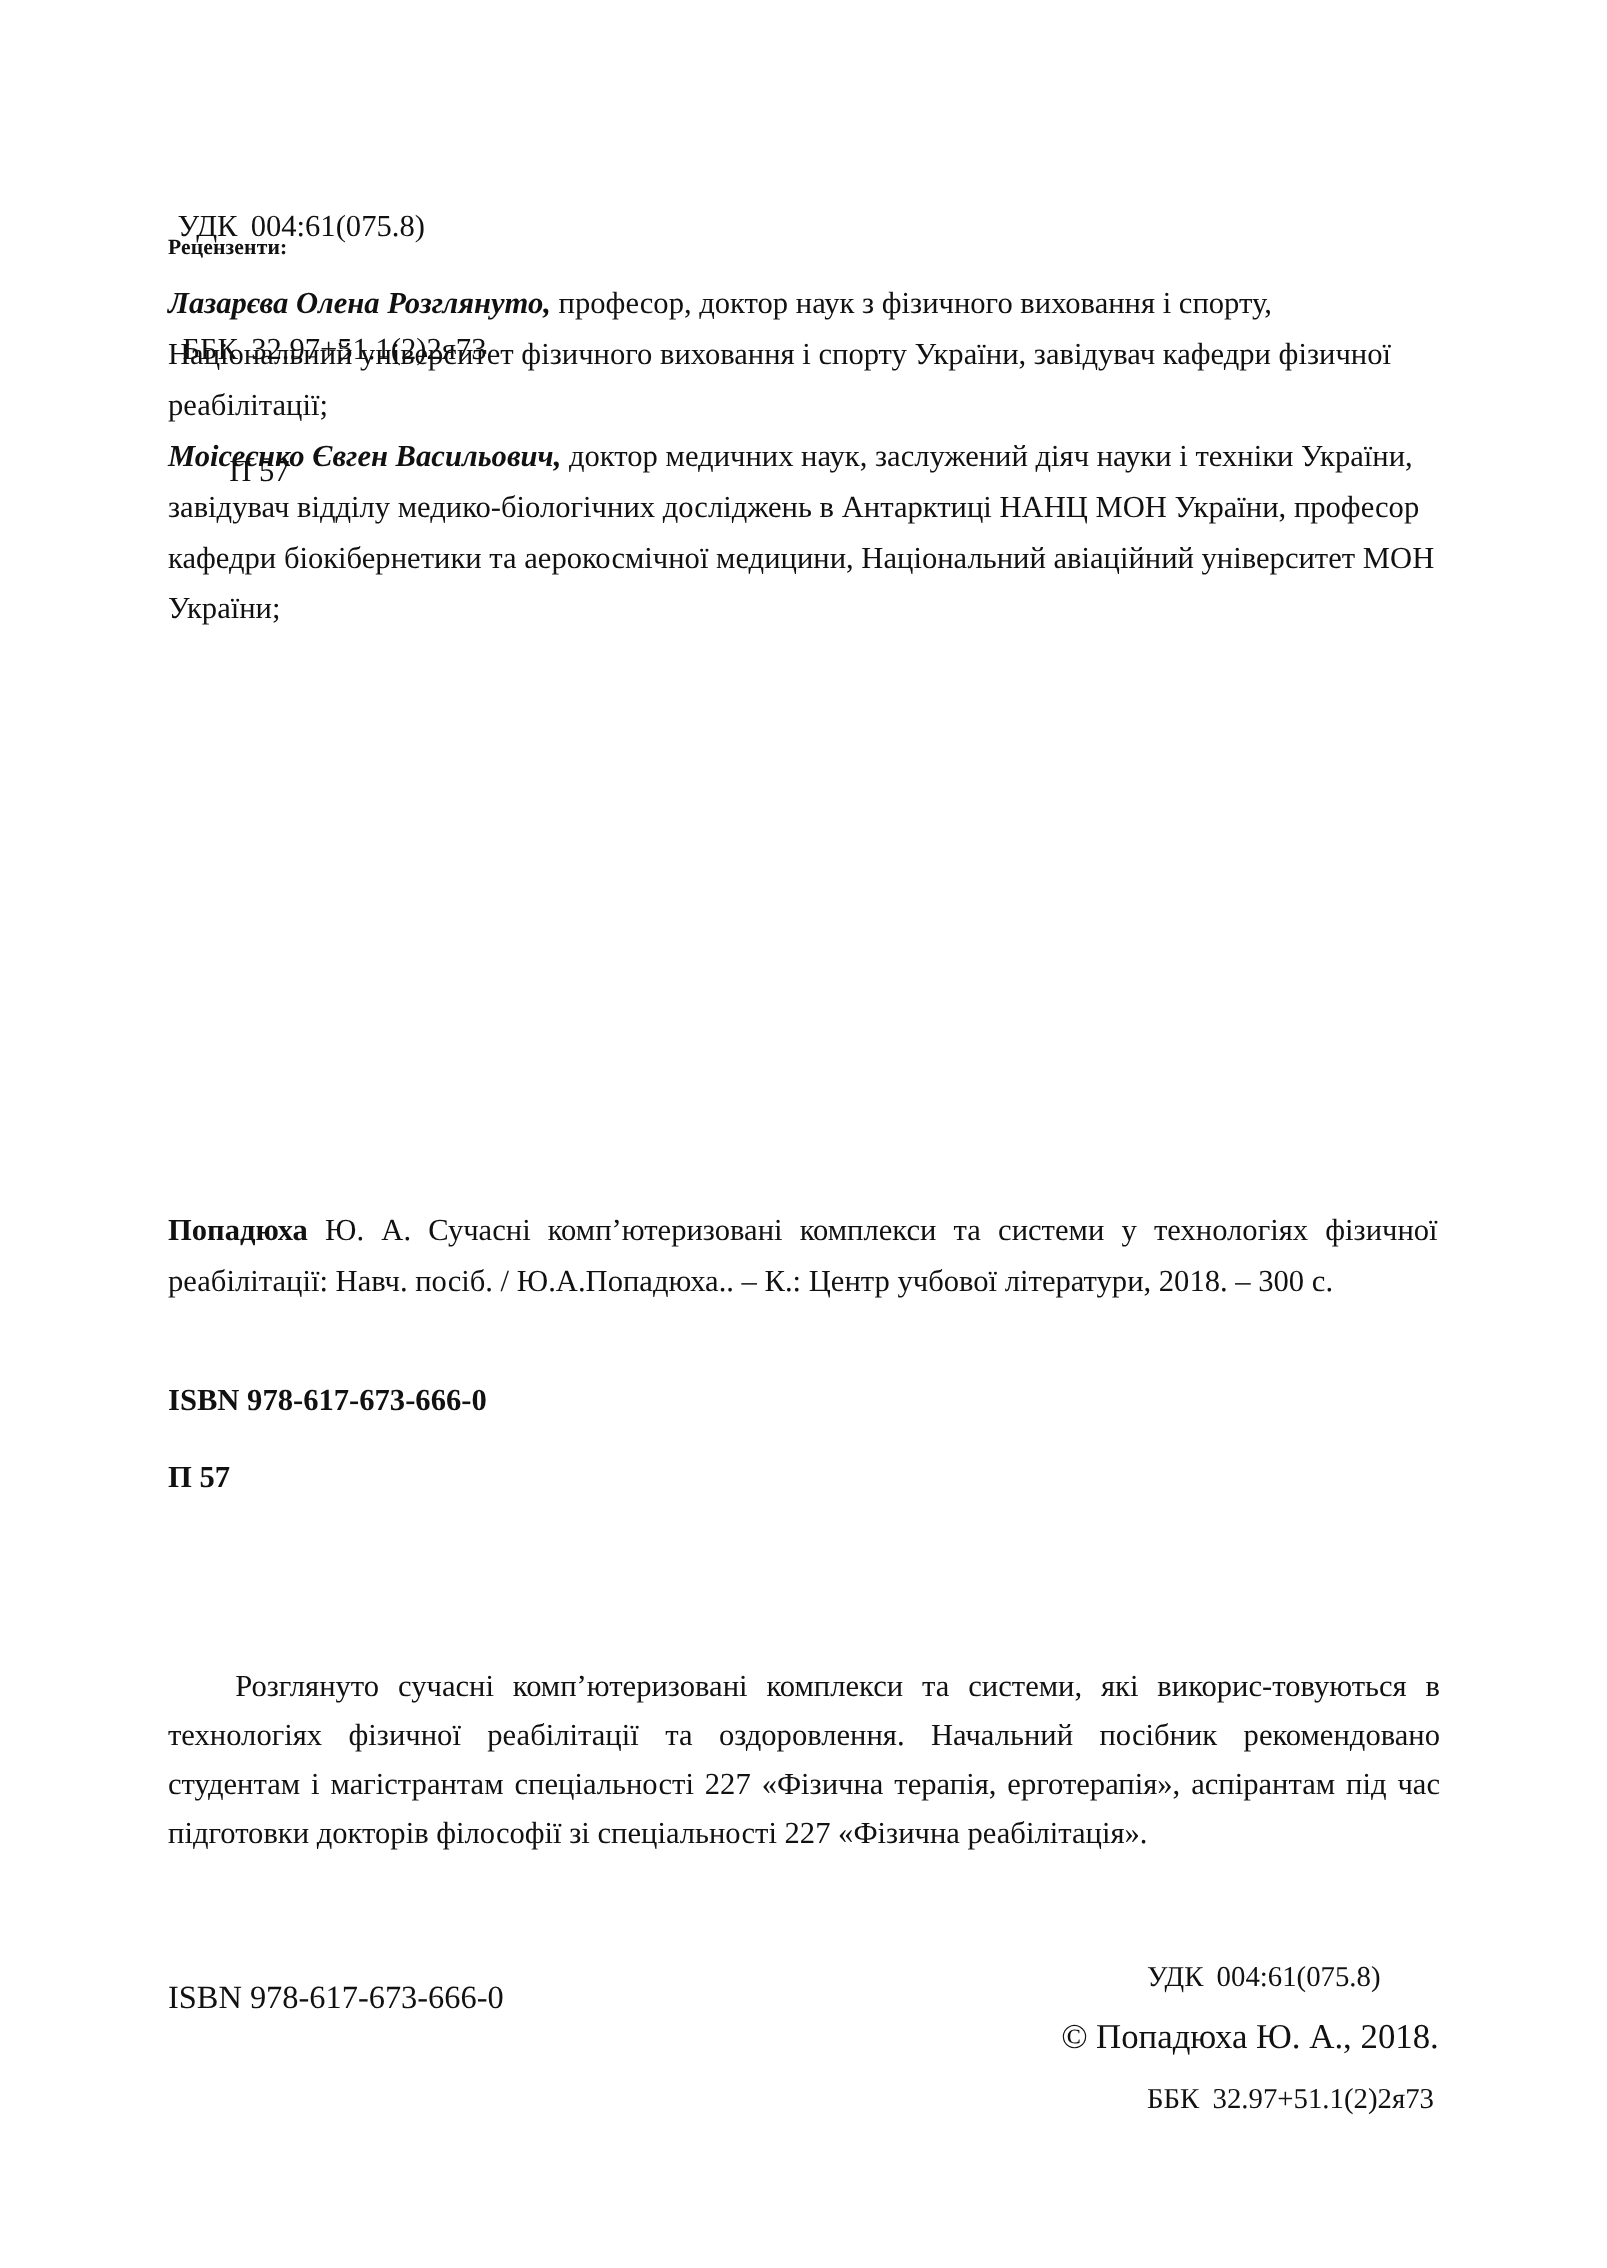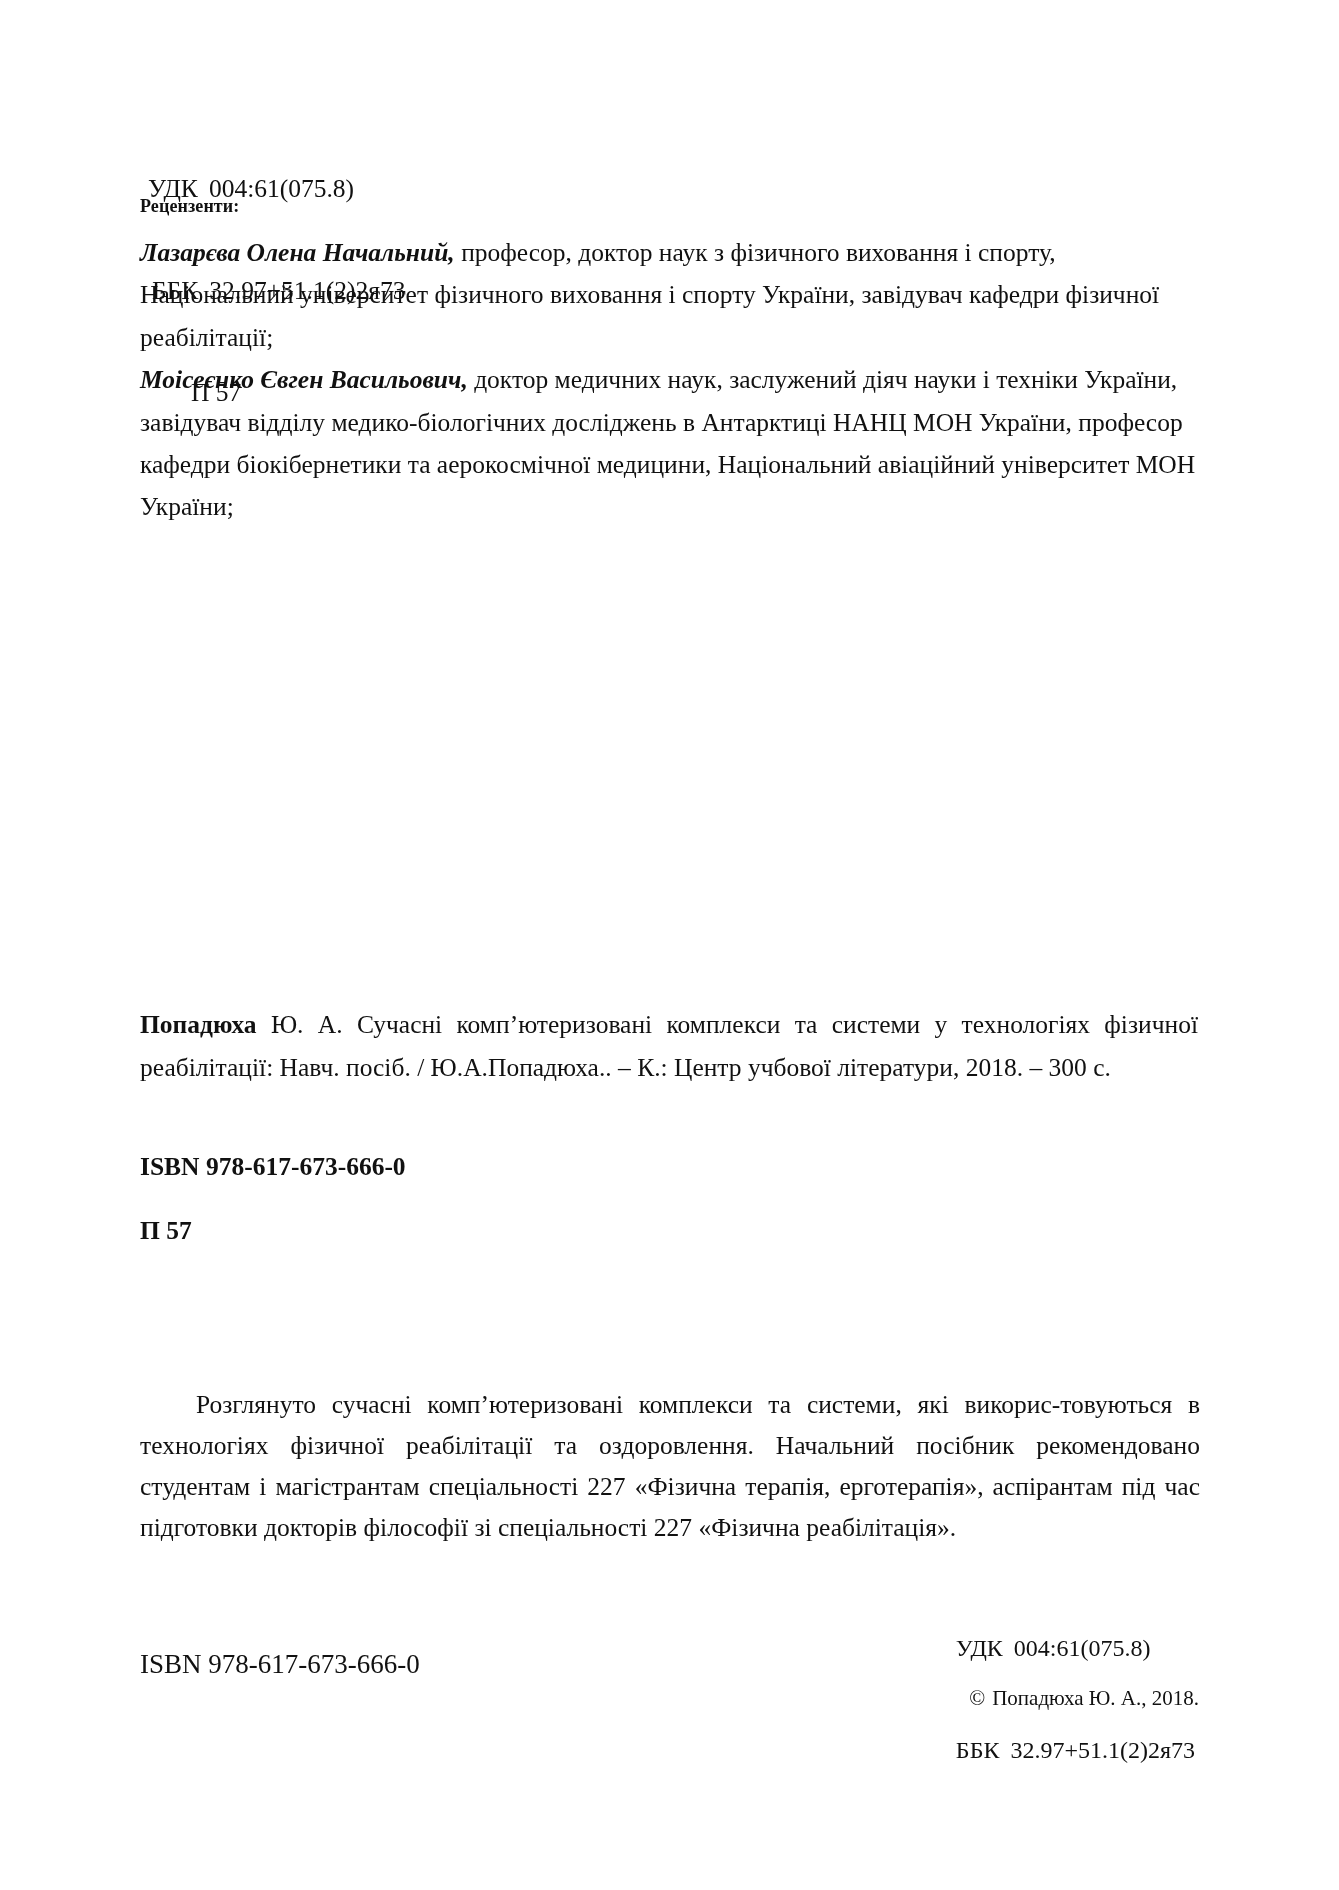--- a/index.html
+++ b/index.html
@@ -122,21 +122,21 @@
     position: absolute;
     left: 140px;
     top: 1649px;
     font-size: 27px;
   }
 
   .copyright {
     position: absolute;
     right: 140px;
     top: 1680px;
-    font-size: 21px;
+    font-size: 29px;
     line-height: 37px;
     text-align: center;
     white-space: nowrap;
   }
   .copyright .cr-row { display: block; }
   .cr-sym { padding-right: 7px; }
 </style>
 </head>
 <body>
 
@@ -144,21 +144,21 @@
 
   <div class="classmarks">
     <span class="row row-udk"><span class="cm-label">УДК</span><span class="cm-code">004:61(075.8)</span></span>
     <span class="row row-bbk"><span class="cm-label">ББК</span><span class="cm-code">32.97+51.1(2)2я73</span></span>
     <span class="row row-p57">П 57</span>
   </div>
 
   <div class="reviewers-head">Рецензенти:</div>
 
   <div class="reviewers">
-    <p class="reviewer"><span class="rev-name">Лазарєва Олена Начальний,</span><span> професор, доктор наук з фізичного виховання і спорту, Національний університет фізичного виховання і спорту України, завідувач кафедри фізичної реабілітації;</span></p>
+    <p class="reviewer"><span class="rev-name">Лазарєва Олена Розглянуто,</span><span> професор, доктор наук з фізичного виховання і спорту, Національний університет фізичного виховання і спорту України, завідувач кафедри фізичної реабілітації;</span></p>
     <p class="reviewer"><span class="rev-name">Моісеєнко Євген Васильович,</span><span> доктор медичних наук, заслужений діяч науки і техніки України, завідувач відділу медико-біологічних досліджень в Антарктиці НАНЦ МОН України, професор кафедри біокібернетики та аерокосмічної медицини, Національний авіаційний університет МОН України;</span></p>
   </div>
 
   <div class="biblio"><span class="author">Попадюха</span><span>   Ю.  А. Сучасні  комп’ютеризовані  комплекси та  системи   у технологіях  фізичної реабілітації: Навч.   посіб. / Ю.А.Попадюха.. – К.: Центр учбової літератури, 2018. – 300 с.</span></div>
 
   <div class="isbn-top">ISBN 978-617-673-666-0</div>
   <div class="p57-mid">П 57</div>
 
   <div class="abstract">Розглянуто сучасні комп’ютеризовані комплекси та системи, які викорис-товуються в технологіях фізичної реабілітації та оздоровлення. Начальний посібник рекомендовано студентам і магістрантам спеціальності 227 «Фізична терапія, ерготерапія», аспірантам під час підготовки докторів філософії  зі спеціальності 227 «Фізична реабілітація».</div>
 

